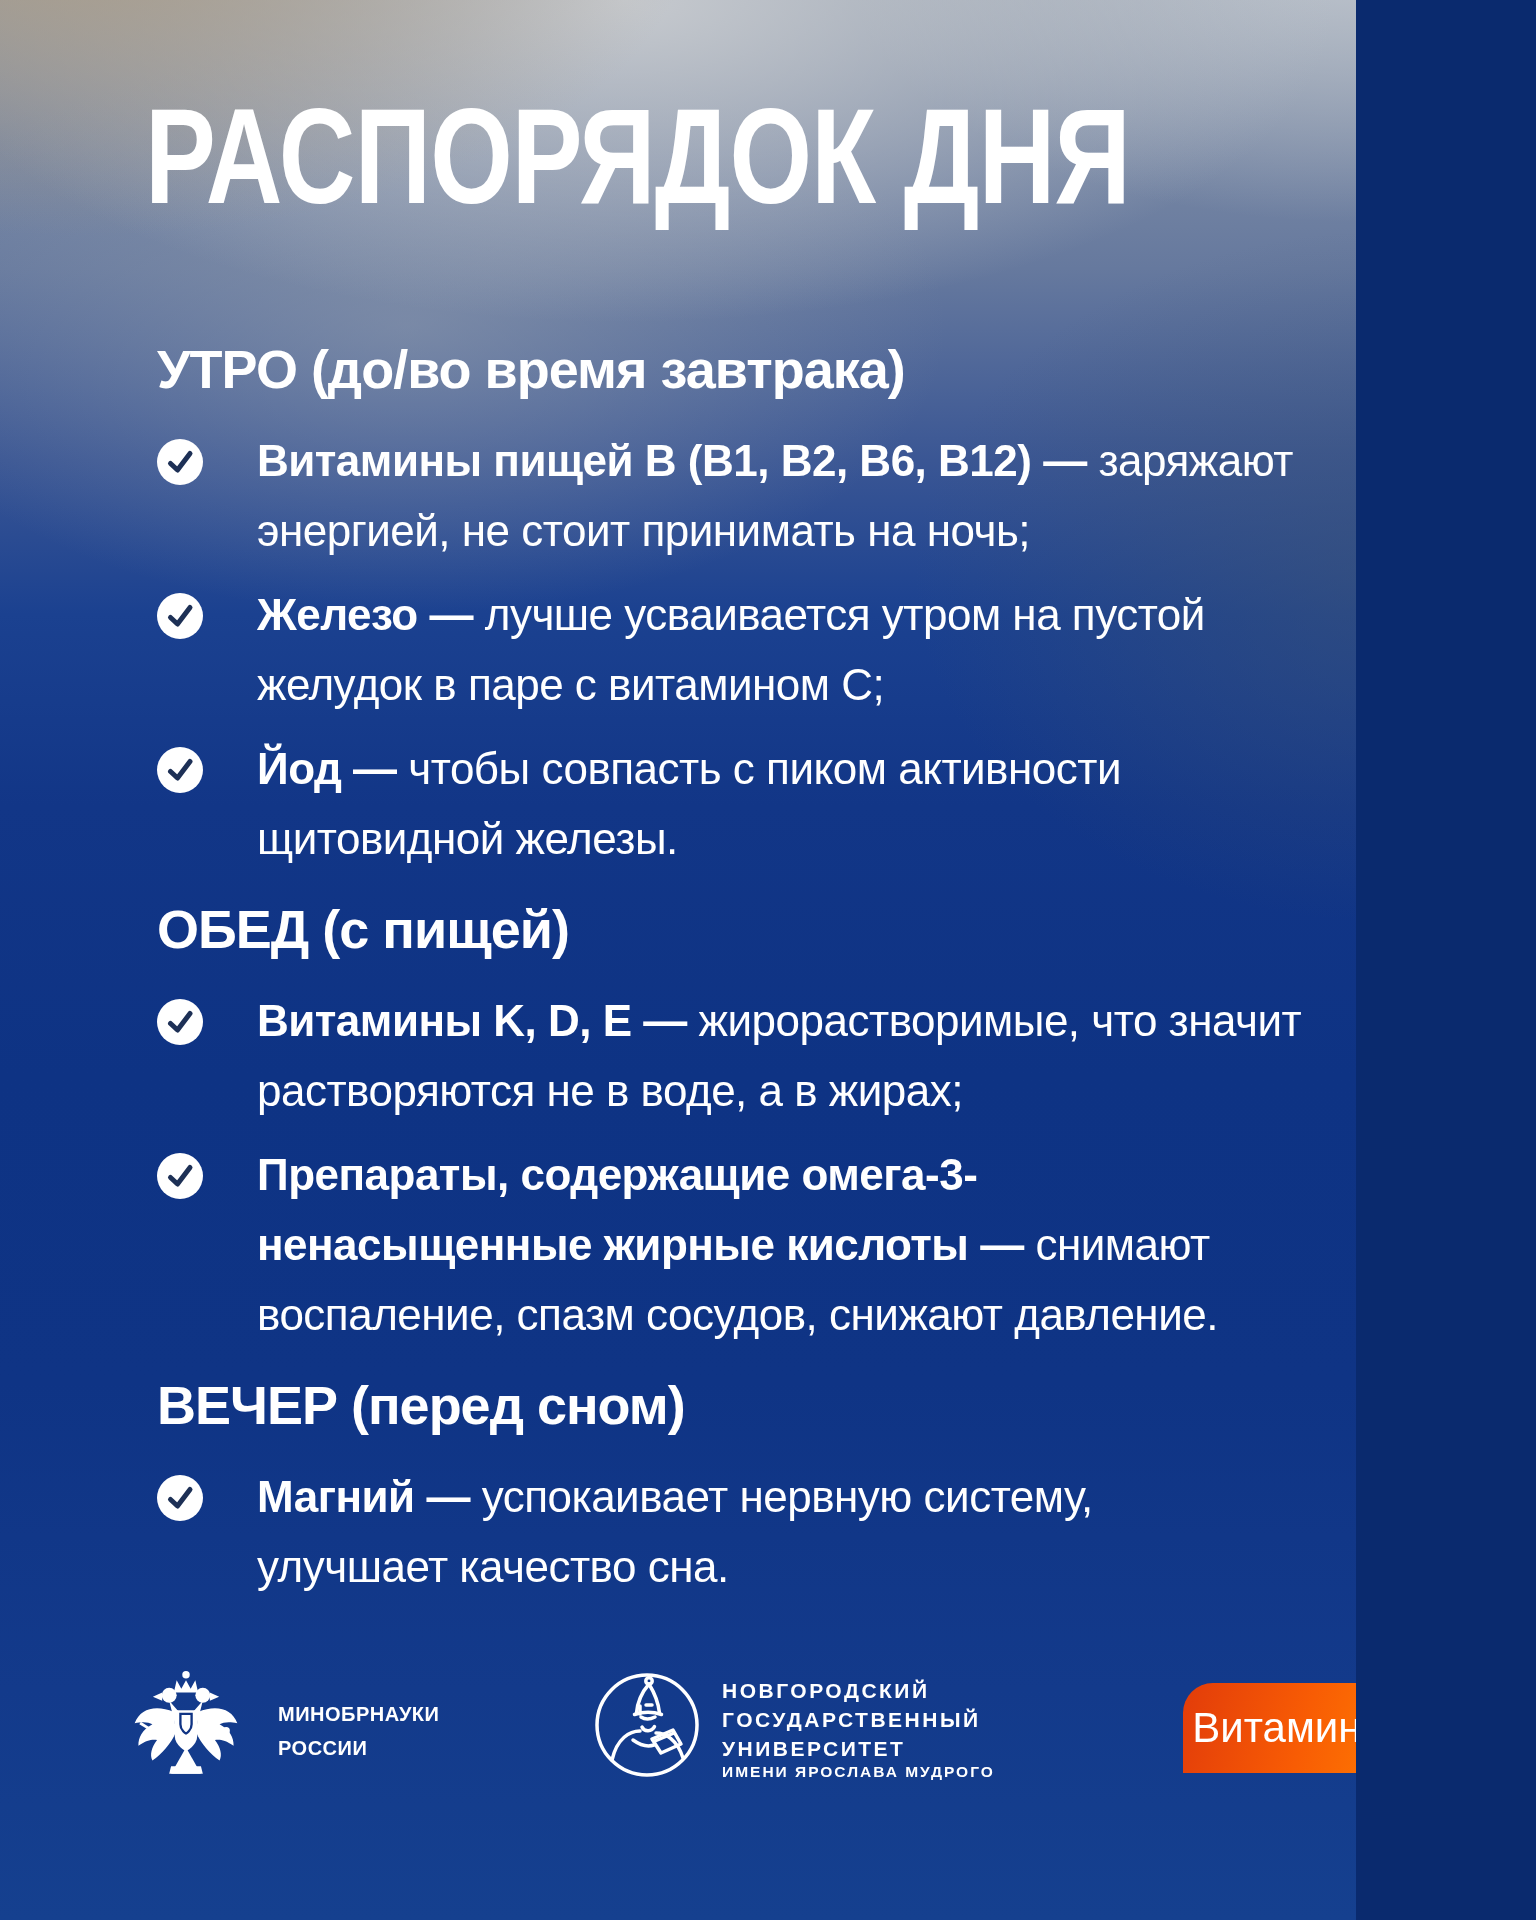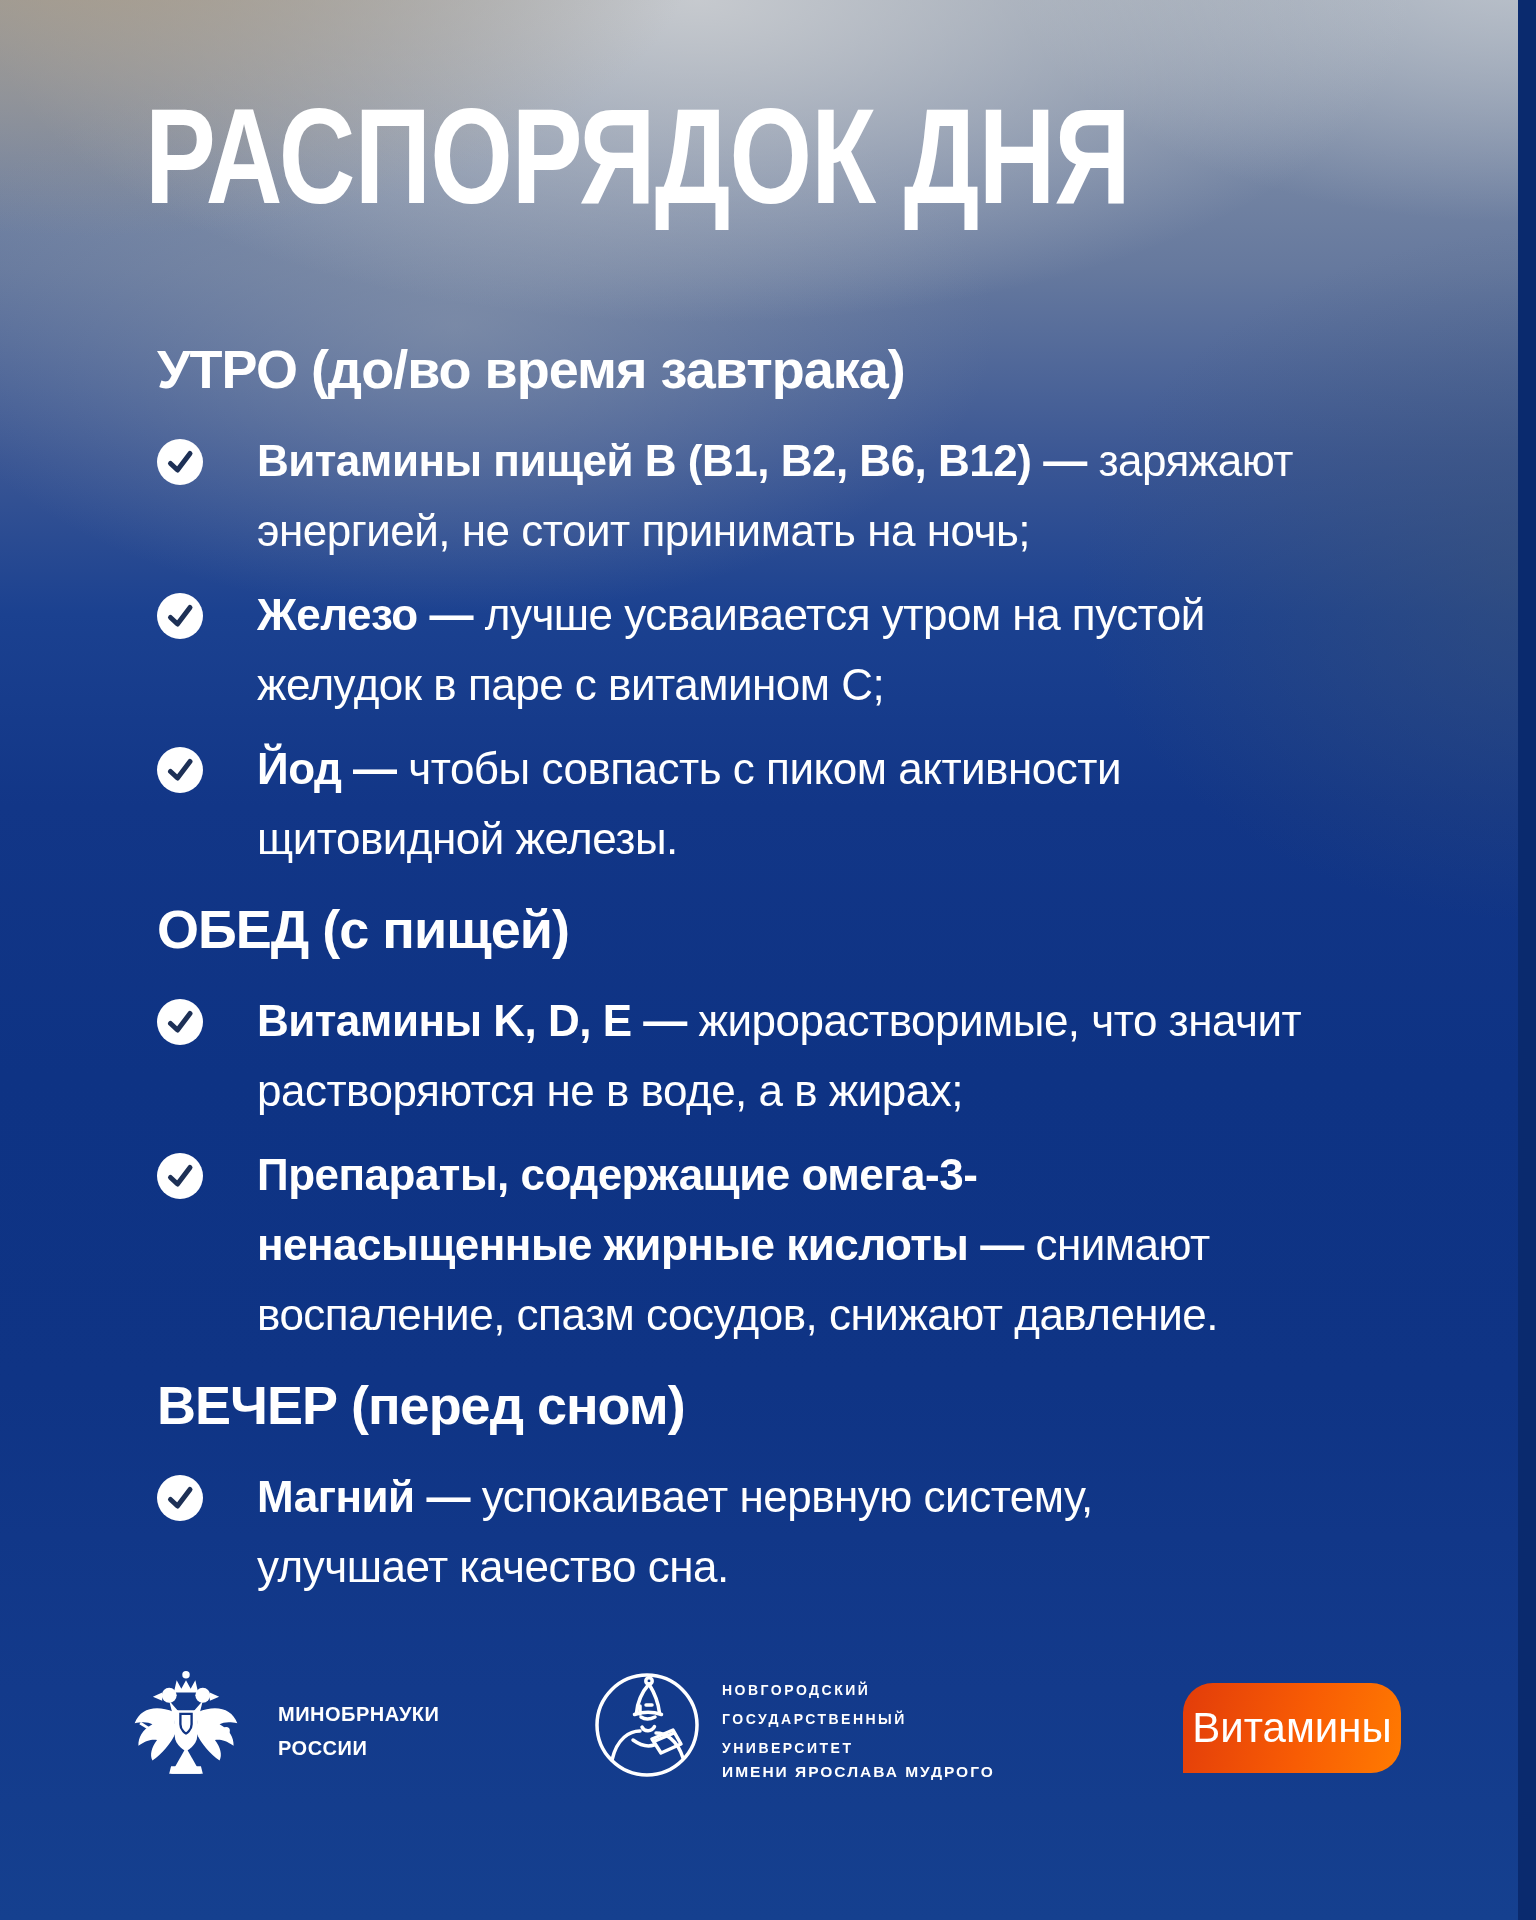--- a/index.html
+++ b/index.html
@@ -1,17 +1,17 @@
 <!DOCTYPE html>
 <html><head>
 <meta charset="utf-8">
 <style>
   html,body { margin:0; padding:0; background:#0a2a6e; }
   .page {
-    position:relative; width:1518px; height:1920px; overflow:hidden;
+    position:relative; width:1356px; height:1920px; overflow:hidden;
     font-family:"Liberation Sans","DejaVu Sans",sans-serif; color:#ffffff;
     background:
       radial-gradient(900px 460px at 6% -4%, rgba(171,156,134,0.95), rgba(171,156,134,0) 68%),
       radial-gradient(1150px 520px at 46% 0%, rgba(201,204,208,0.95), rgba(201,204,208,0) 62%),
       radial-gradient(820px 420px at 100% -2%, rgba(193,199,207,0.92), rgba(193,199,207,0) 62%),
       radial-gradient(780px 560px at 103% 30%, rgba(64,85,116,0.55), rgba(64,85,116,0) 62%),
       radial-gradient(900px 480px at 30% 17%, rgba(148,159,176,0.55), rgba(148,159,176,0) 60%),
       linear-gradient(180deg, #8d99ab 0%, #66799e 14%, #3a5694 24%, #1b4190 32%, #123687 42%, #0e3384 56%, #0f3485 72%, #133a8b 88%, #15408f 100%);
   }
   .title {
@@ -39,21 +39,21 @@
   
   .footer-ministry { position:absolute; left:130px; top:1668px; }
   .eagle { position:absolute; left:0; top:0; width:112px; height:118px; }
   .ministry-text {
     position:absolute; left:148px; top:29px; font-size:20px; font-weight:700;
     line-height:34px; letter-spacing:0.5px; white-space:nowrap;
   }
   .footer-univ { position:absolute; left:592px; top:1668px; }
   .emblem { position:absolute; left:0; top:2px; width:110px; height:110px; }
   .univ-text { position:absolute; left:130px; top:8px; white-space:nowrap; }
-  .univ-text .big { font-size:14px; font-weight:700; letter-spacing:2.5px; line-height:29px; }
+  .univ-text .big { font-size:21px; font-weight:700; letter-spacing:2.5px; line-height:29px; }
   .univ-text .small { font-size:15.5px; font-weight:700; letter-spacing:2px; }
   .badge {
     position:absolute; left:1183px; top:1683px; width:218px; height:90px;
     border-radius:30px 30px 30px 0;
     background:linear-gradient(105deg, #e23c0a 0%, #f85c04 55%, #ff7b01 100%);
     display:flex; align-items:center; justify-content:center;
   }
   .badge span { font-size:42px; color:#ffffff; letter-spacing:0; }
 </style>
 </head>

